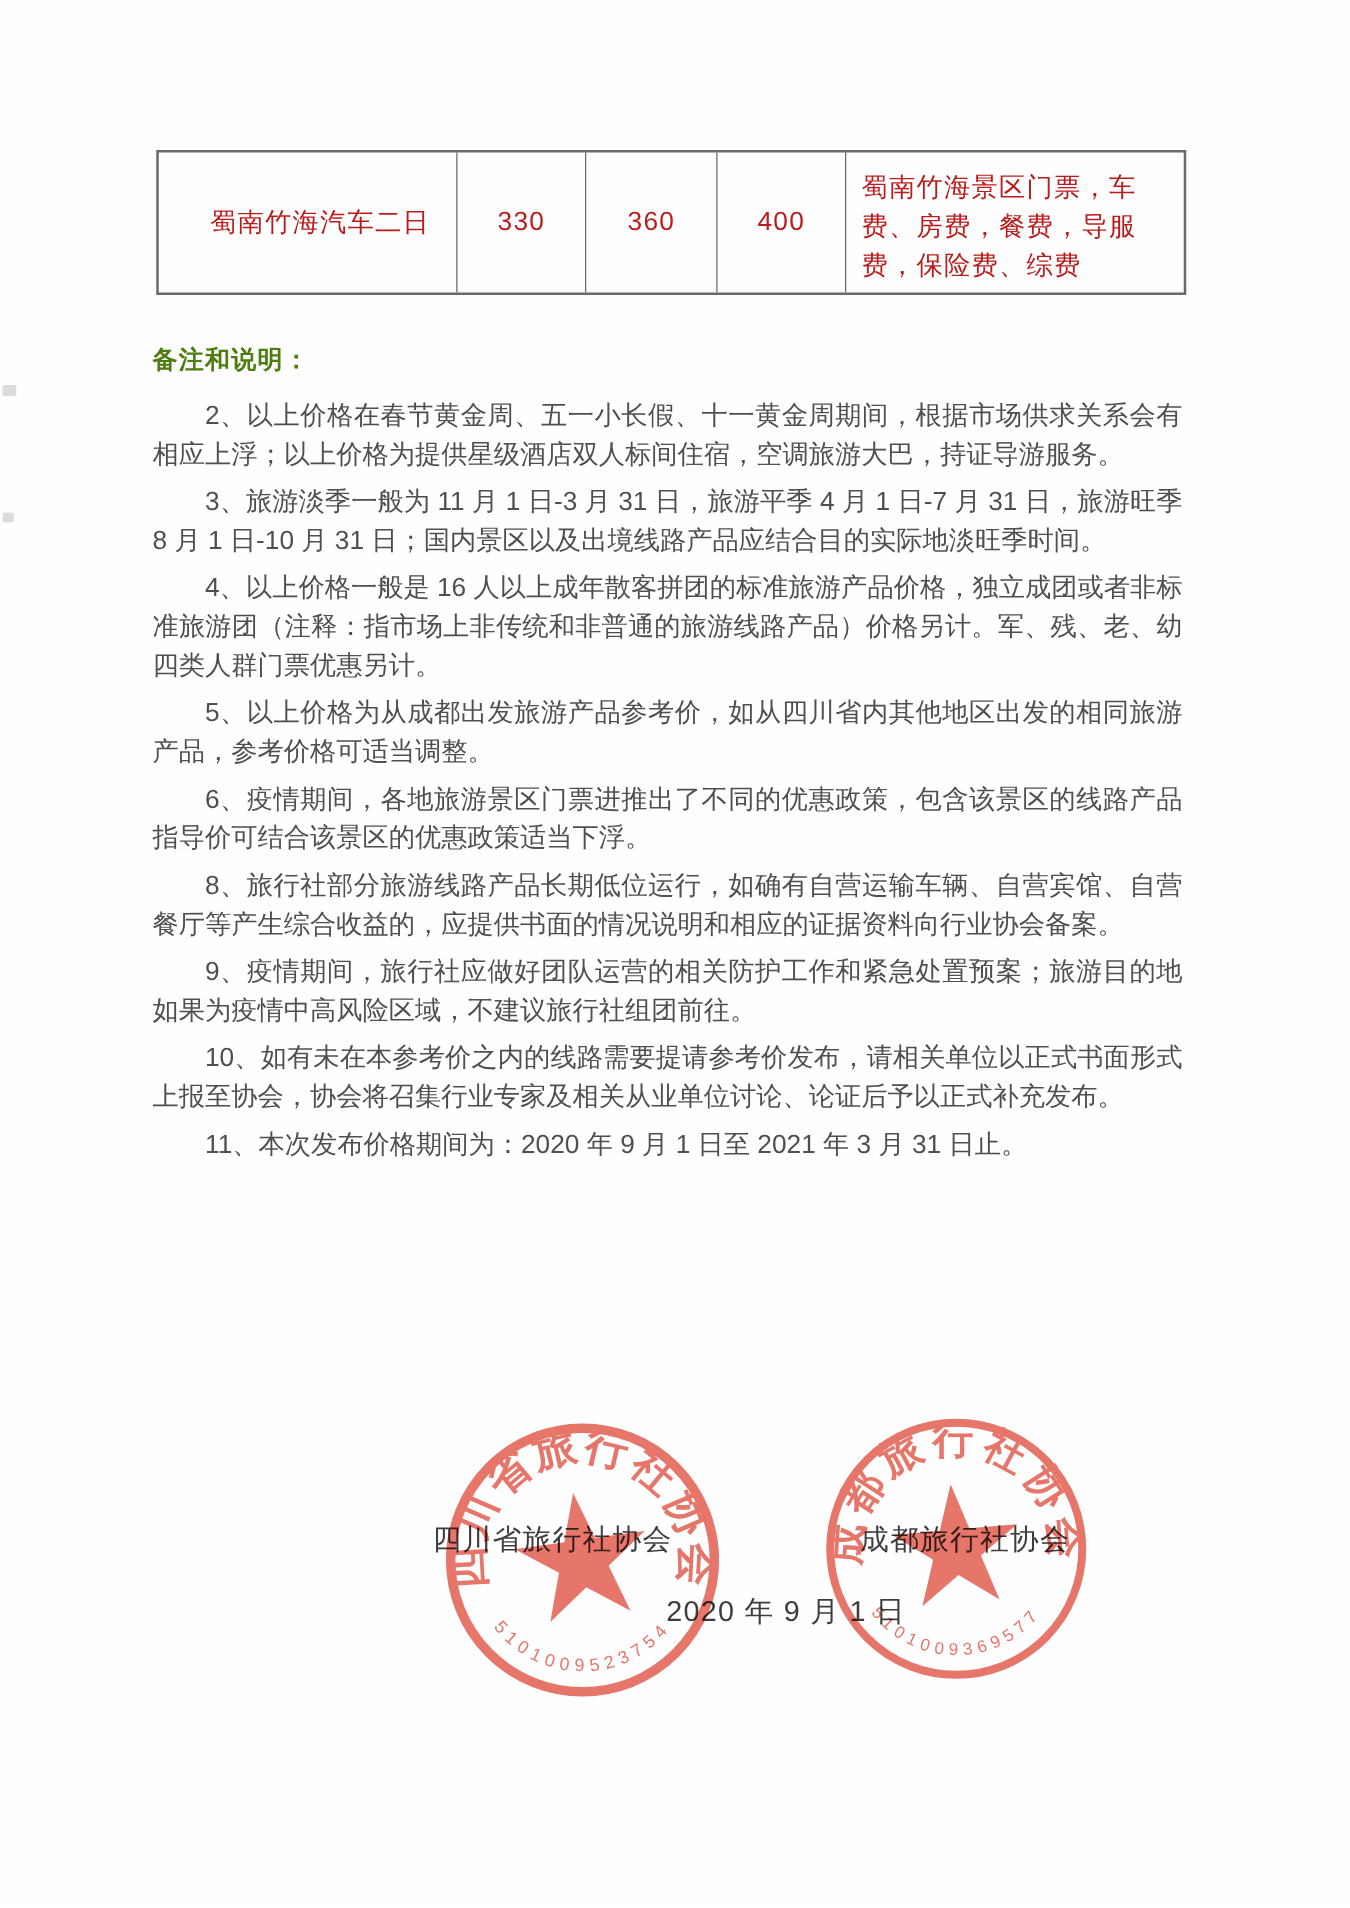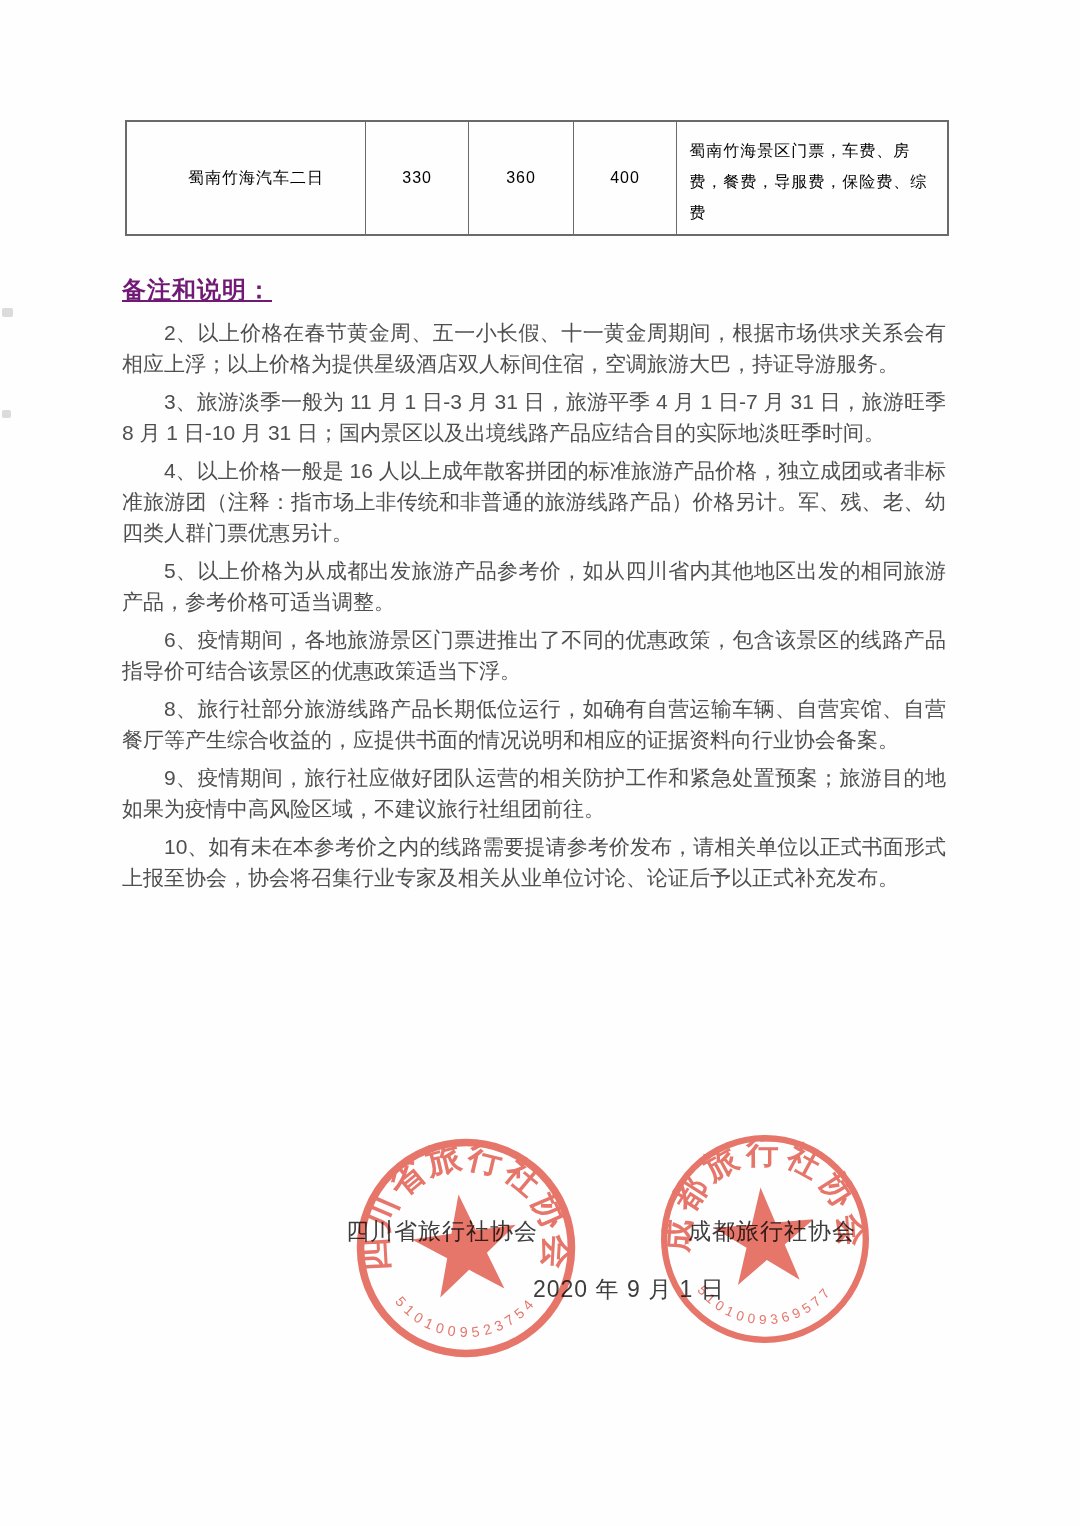--- a/index.html
+++ b/index.html
@@ -15,38 +15,38 @@
   .price-table{
     position:absolute;left:125px;top:120px;width:824px;height:116px;
     display:flex;
     border:2px solid #6a6a6a;
     box-sizing:border-box;
   }
   .price-table .cell{
     box-sizing:border-box;
     border-right:1.5px solid #6a6a6a;
     display:flex;align-items:center;justify-content:center;
-    font-size:16px;color:#000000;letter-spacing:1px;
+    font-size:21px;color:#b91c1c;letter-spacing:1px;
   }
   .price-table .cell:last-child{border-right:none;}
   .c-name{width:240px;padding-left:20px;}
   .c-p1{width:104px;}
   .c-p2{width:105px;}
   .c-p3{width:104px;}
   .c-desc{
     width:271px;
     display:block;
     font-size:20px;line-height:31px;
     padding:6px 8px 0 12px;letter-spacing:0.5px;
     text-align:left;
   }
   
   .notes-heading{
     position:absolute;left:122px;top:274px;
-    font-size:24px;font-weight:bold;color:#701a75;letter-spacing:1px;text-decoration:underline;
+    font-size:20px;font-weight:bold;color:#4d7c0f;letter-spacing:1px;
   }
   .notes-body{
     position:absolute;left:122px;top:317px;width:824px;
     font-size:21px;line-height:31px;color:#4f4f4f;
     text-align:justify;
   }
   .notes-body p{
     margin:0 0 7px 0;
     text-indent:2em;
   }
@@ -95,20 +95,21 @@
 
   <div class="notes-body">
     <p>2、以上价格在春节黄金周、五一小长假、十一黄金周期间，根据市场供求关系会有相应上浮；以上价格为提供星级酒店双人标间住宿，空调旅游大巴，持证导游服务。</p>
     <p>3、旅游淡季一般为 11 月 1 日-3 月 31 日，旅游平季 4 月 1 日-7 月 31 日，旅游旺季 8 月 1 日-10 月 31 日；国内景区以及出境线路产品应结合目的实际地淡旺季时间。</p>
     <p>4、以上价格一般是 16 人以上成年散客拼团的标准旅游产品价格，独立成团或者非标准旅游团（注释：指市场上非传统和非普通的旅游线路产品）价格另计。军、残、老、幼四类人群门票优惠另计。</p>
     <p>5、以上价格为从成都出发旅游产品参考价，如从四川省内其他地区出发的相同旅游产品，参考价格可适当调整。</p>
     <p>6、疫情期间，各地旅游景区门票进推出了不同的优惠政策，包含该景区的线路产品指导价可结合该景区的优惠政策适当下浮。</p>
     <p>8、旅行社部分旅游线路产品长期低位运行，如确有自营运输车辆、自营宾馆、自营餐厅等产生综合收益的，应提供书面的情况说明和相应的证据资料向行业协会备案。</p>
     <p>9、疫情期间，旅行社应做好团队运营的相关防护工作和紧急处置预案；旅游目的地如果为疫情中高风险区域，不建议旅行社组团前往。</p>
     <p>10、如有未在本参考价之内的线路需要提请参考价发布，请相关单位以正式书面形式上报至协会，协会将召集行业专家及相关从业单位讨论、论证后予以正式补充发布。</p>
+    <p>11、本次发布价格期间为：2020 年 9 月 1 日至 2021 年 3 月 31 日止。</p>
   </div>
 
   <div class="org-name org-left">四川省旅行社协会</div>
   <div class="org-name org-right">成都旅行社协会</div>
   <div class="issue-date">2020 年 9 月 1 日</div>
 
   <svg class="seal seal-left" viewBox="0 0 240 240" xmlns="http://www.w3.org/2000/svg">
     <defs>
       <path id="arcTopL" d="M 43.9,155.5 A 84,84 0 1 1 196.1,155.5" fill="none"></path>
       <path id="arcBotL" d="M 31.7,152.1 A 94,94 0 0 0 208.3,152.1" fill="none"></path>

